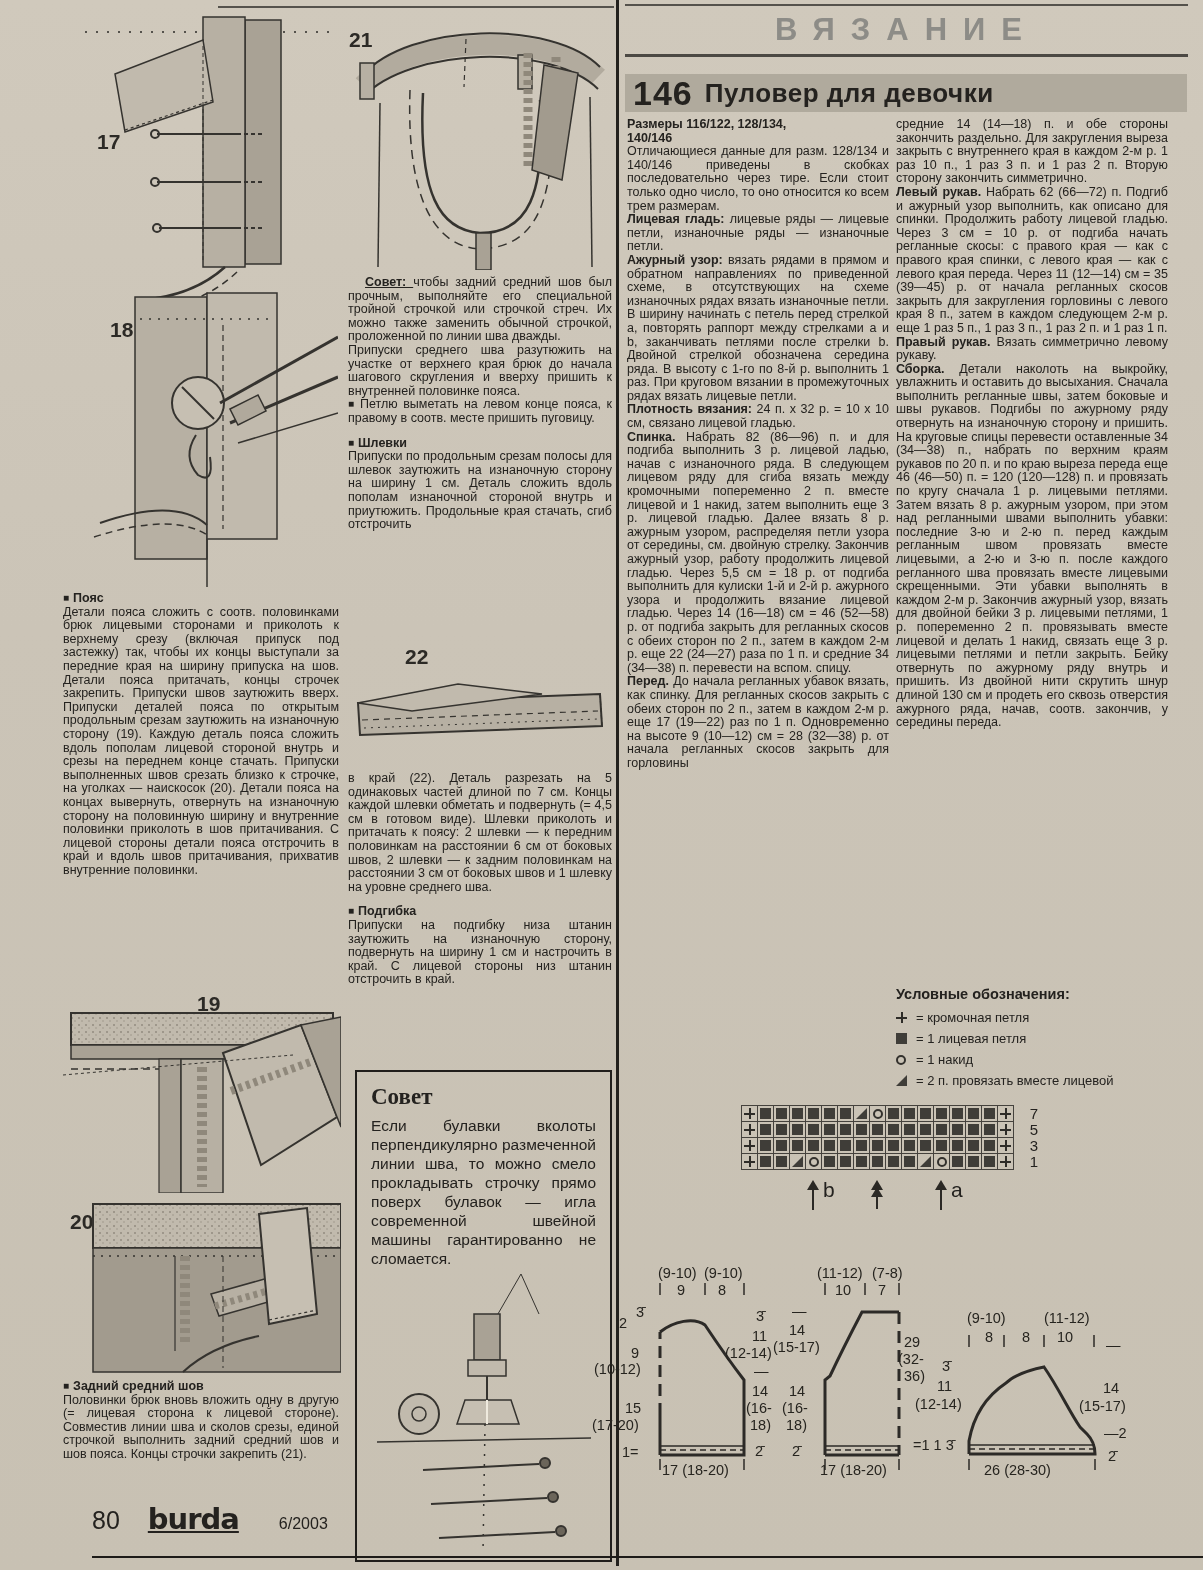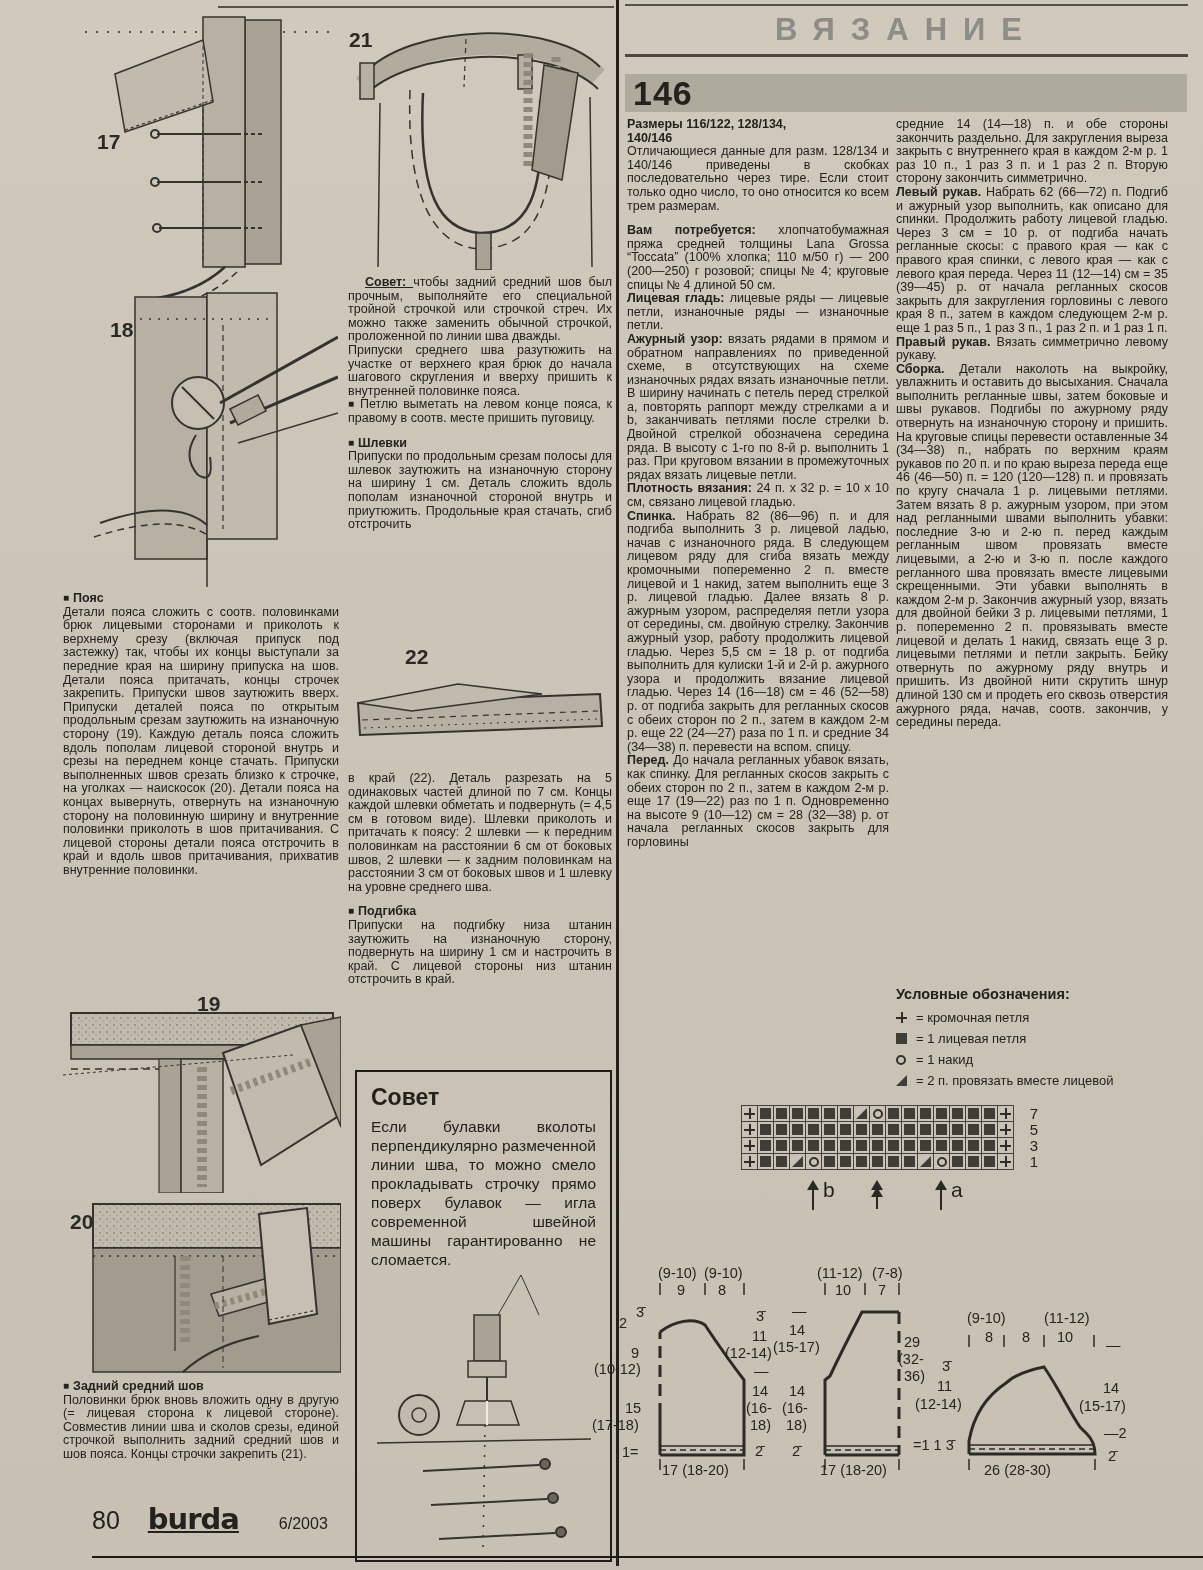--- a/index.html
+++ b/index.html
@@ -27,21 +27,21 @@
   .bh{font-weight:bold;white-space:pre-line;}
   .bh .bh-t{font-weight:bold;}
   .bullet{font-size:10px;margin-right:4px;position:relative;top:-1px;}
   .lead{font-weight:bold;}
   .lead.u{text-decoration:underline;margin-left:17px;}
   
   .fignum{position:absolute;font-size:21px;font-weight:bold;color:#2c2a26;}
   .figsvg{position:absolute;}
   
   .tipbox{position:absolute;left:355px;top:1070px;width:257px;height:492px;border:2px solid #201e1b;box-sizing:border-box;padding:12px 14px;}
-  .tipbox h3{margin:0 0 6px 0;font-size:23px;}
+  .tipbox h3{margin:0 0 6px 0;font-size:23px;font-family:Liberation Serif, serif;}
   .tipbox .tiptext{font-size:15.5px;line-height:19px;text-align:justify;}
   
   .legend{position:absolute;left:896px;top:986px;width:282px;}
   .legend h4{margin:0 0 5px 0;font-size:14.5px;}
   .lrow{display:flex;align-items:center;height:21px;font-size:13px;}
   .lsym{width:20px;display:flex;align-items:center;justify-content:flex-start;}
   
   #chart{position:absolute;left:742px;top:1106px;}
   .crow{display:flex;margin-top:-1px;}
   .cell{width:17px;height:17px;border:1px solid #45423d;box-sizing:border-box;margin-left:-1px;
@@ -76,20 +76,21 @@
 <div class="page">
 
   <div class="topline-left"></div>
   <div class="vdivider"></div>
   <div class="hdr-line-top"></div>
   <div class="section-word">ВЯЗАНИЕ</div>
   <div class="hdr-line-bot"></div>
 
   <div class="titlebar">
     <span class="num">146</span>
+    <span class="ttl">Пуловер для девочки</span>
   </div>
 
   <span class="fignum" style="left:97px;top:130px;">17</span>
   <svg class="figsvg" style="left:85px;top:12px;" width="250" height="288" viewBox="0 0 250 288">
     <line x1="0" y1="20" x2="250" y2="20" stroke="#55524c" stroke-width="2" stroke-dasharray="2 9"></line>
     <rect x="160" y="8" width="36" height="244" fill="#a9a295" stroke="#35332f" stroke-width="1.5"></rect>
     <rect x="118" y="5" width="42" height="250" fill="#b7b0a3" stroke="#35332f" stroke-width="1.5"></rect>
     <polygon points="30,62 118,28 128,90 40,120" fill="#c1baad" stroke="#35332f" stroke-width="1.5"></polygon>
     <line x1="40" y1="118" x2="128" y2="88" stroke="#35332f" stroke-width="1.2" stroke-dasharray="3 3"></line>
     <line x1="118" y1="34" x2="118" y2="250" stroke="#35332f" stroke-width="1" stroke-dasharray="4 3"></line>
@@ -243,21 +244,20 @@
         <line x1="68" y1="264" x2="184" y2="258"></line>
           <circle cx="190" cy="257" r="5"></circle>
       </g>
     </svg>
   </div>
 
   <div class="col" style="left:627px;top:118px;width:262px;">
       <p class="bh"><span class="bh-t">Размеры 116/122, 128/134,
 140/146</span></p>
       <p class="bp"><span class="bt">Отличающиеся данные для разм. 128/134 и 140/146 приведены в скобках последовательно через тире. Если стоит только одно число, то оно относится ко всем трем размерам.</span></p>
-      <p class="bp gap"><b class="lead">Вам потребуется: </b><span class="bt">хлопчатобумажная пряжа средней толщины Lana Grossa “Toccata” (100% хлопка; 110 м/50 г) — 200 (200—250) г розовой; спицы № 4; круговые спицы № 4 длиной 50 см.</span></p>
       <p class="bp"><b class="lead">Лицевая гладь: </b><span class="bt">лицевые ряды — лицевые петли, изнаночные ряды — изнаночные петли.</span></p>
       <p class="bp"><b class="lead">Ажурный узор: </b><span class="bt">вязать рядами в прямом и обратном направлениях по приведенной схеме, в отсутствующих на схеме изнаночных рядах вязать изнаночные петли. В ширину начинать с петель перед стрелкой a, повторять раппорт между стрелками a и b, заканчивать петлями после стрелки b. Двойной стрелкой обозначена середина ряда. В высоту с 1-го по 8-й р. выполнить 1 раз. При круговом вязании в промежуточных рядах вязать лицевые петли.</span></p>
       <p class="bp"><b class="lead">Плотность вязания: </b><span class="bt">24 п. x 32 р. = 10 x 10 см, связано лицевой гладью.</span></p>
       <p class="bp"><b class="lead">Спинка. </b><span class="bt">Набрать 82 (86—96) п. и для подгиба выполнить 3 р. лицевой ладью, начав с изнаночного ряда. В следующем лицевом ряду для сгиба вязать между кромочными попеременно 2 п. вместе лицевой и 1 накид, затем выполнить еще 3 р. лицевой гладью. Далее вязать 8 р. ажурным узором, распределяя петли узора от середины, см. двойную стрелку. Закончив ажурный узор, работу продолжить лицевой гладью. Через 5,5 см = 18 р. от подгиба выполнить для кулиски 1-й и 2-й р. ажурного узора и продолжить вязание лицевой гладью. Через 14 (16—18) см = 46 (52—58) р. от подгиба закрыть для регланных скосов с обеих сторон по 2 п., затем в каждом 2-м р. еще 22 (24—27) раза по 1 п. и средние 34 (34—38) п. перевести на вспом. спицу.</span></p>
       <p class="bp"><b class="lead">Перед. </b><span class="bt">До начала регланных убавок вязать, как спинку. Для регланных скосов закрыть с обеих сторон по 2 п., затем в каждом 2-м р. еще 17 (19—22) раз по 1 п. Одновременно на высоте 9 (10—12) см = 28 (32—38) р. от начала регланных скосов закрыть для горловины</span></p>
     </div>
   <div class="col" style="left:896px;top:118px;width:272px;">
       <p class="bp"><span class="bt">средние 14 (14—18) п. и обе стороны закончить раздельно. Для закругления выреза закрыть с внутреннего края в каждом 2-м р. 1 раз 10 п., 1 раз 3 п. и 1 раз 2 п. Вторую сторону закончить симметрично.</span></p>
       <p class="bp"><b class="lead">Левый рукав. </b><span class="bt">Набрать 62 (66—72) п. Подгиб и ажурный узор выполнить, как описано для спинки. Продолжить работу лицевой гладью. Через 3 см = 10 р. от подгиба начать регланные скосы: с правого края — как с правого края спинки, с левого края — как с левого края переда. Через 11 (12—14) см = 35 (39—45) р. от начала регланных скосов закрыть для закругления горловины с левого края 8 п., затем в каждом следующем 2-м р. еще 1 раз 5 п., 1 раз 3 п., 1 раз 2 п. и 1 раз 1 п.</span></p>
       <p class="bp"><b class="lead">Правый рукав. </b><span class="bt">Вязать симметрично левому рукаву.</span></p>
@@ -584,21 +584,21 @@
     <div id="diagram-labels">
         <span class="dlab" style="left: 66px; top: 10px;">(9-10)</span>
         <span class="dlab" style="left: 112px; top: 10px;">(9-10)</span>
         <span class="dlab" style="left: 85px; top: 27px;">9</span>
         <span class="dlab" style="left: 126px; top: 27px;">8</span>
         <span class="dlab" style="left: 27px; top: 60px;">2</span>
         <span class="dlab" style="left: 44px; top: 49px;">3̄</span>
         <span class="dlab" style="left: 39px; top: 90px;">9</span>
         <span class="dlab" style="left: 2px; top: 106px;">(10-12)</span>
         <span class="dlab" style="left: 33px; top: 145px;">15</span>
-        <span class="dlab" style="left: 0px; top: 162px;">(17-18)</span>
+        <span class="dlab" style="left: 0px; top: 162px;">(17-20)</span>
         <span class="dlab" style="left: 30px; top: 189px;">1=</span>
         <span class="dlab" style="left: 70px; top: 207px;">17 (18-20)</span>
         <span class="dlab" style="left: 164px; top: 53px;">3̄</span>
         <span class="dlab" style="left: 160px; top: 73px;">11</span>
         <span class="dlab" style="left: 133px; top: 90px;">(12-14)</span>
         <span class="dlab" style="left: 162px; top: 108px;">—</span>
         <span class="dlab" style="left: 160px; top: 128px;">14</span>
         <span class="dlab" style="left: 154px; top: 145px;">(16-</span>
         <span class="dlab" style="left: 158px; top: 162px;">18)</span>
         <span class="dlab" style="left: 163px; top: 188px;">2̄</span>

